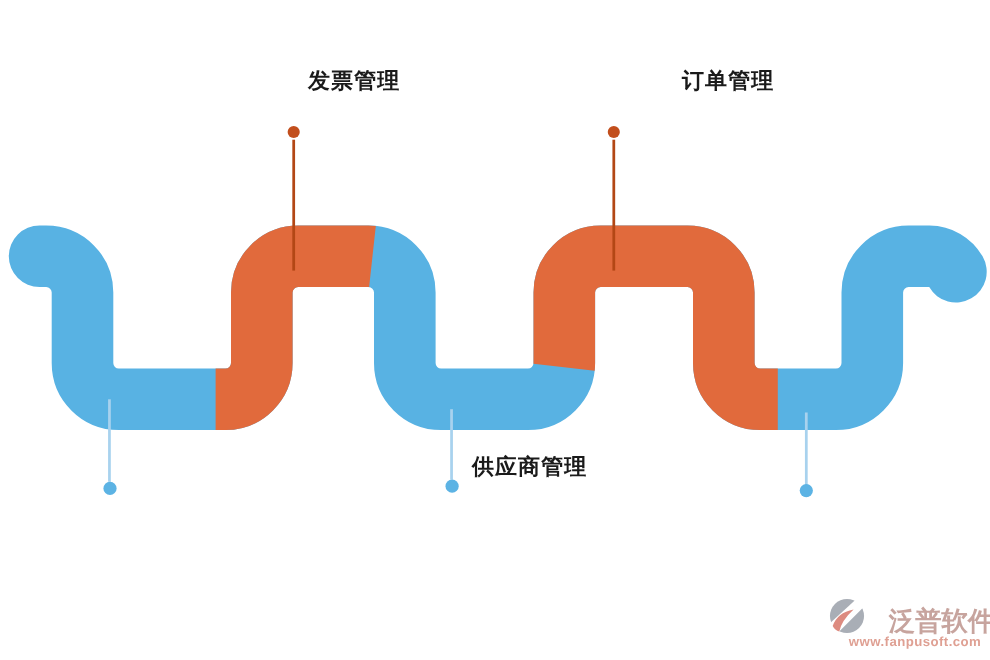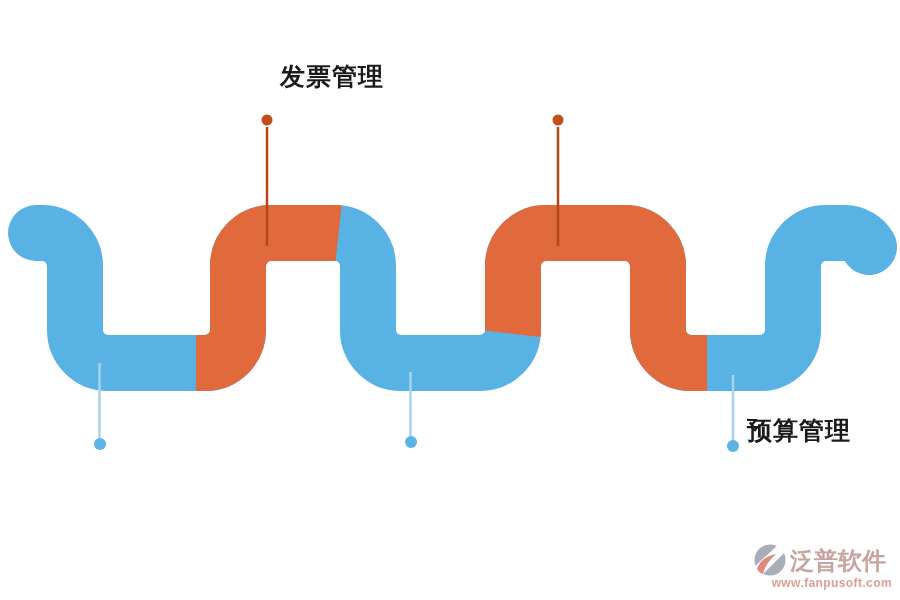--- a/index.html
+++ b/index.html
@@ -3,32 +3,32 @@
 <meta charset="utf-8">
 <style>
   html,body{margin:0;padding:0;background:#ffffff;}
   #canvas{
     position:relative;width:900px;height:600px;overflow:hidden;background:#ffffff;
     font-family:"Liberation Sans","DejaVu Sans",sans-serif;
   }
   #wave-svg{position:absolute;left:0;top:0;}
   .callout-label{
     position:absolute;
-    font-size:25px;font-weight:700;color:#1a1a1a;
+    font-size:20px;font-weight:700;color:#1a1a1a;
     letter-spacing:1px;white-space:nowrap;line-height:1.1;
   }
   #label-invoice{left:280px;top:63px;}
   #label-order{left:620px;top:63px;}
   #label-procurement{left:116px;top:417px;}
   #label-supplier{left:429px;top:414px;}
   #label-budget{left:747px;top:417px;}
   #watermark{
     position:absolute;right:8px;bottom:12px;width:140px;height:44px;
   }
-  #brand-row{display:flex;align-items:center;}
+  #brand-row{display:flex;align-items:flex-end;gap:18px;}
   #brand-icon{flex:0 0 auto;margin-right:2px;}
   #brand-name{
     font-size:24px;font-weight:700;color:#c7a49e;letter-spacing:0px;
     line-height:1.05;white-space:nowrap;
   }
   #brand-url{
     font-size:12px;font-weight:700;color:#dfa093;letter-spacing:0.4px;
     margin-top:-2px;margin-left:8px;white-space:nowrap;text-align:right;
   }
 </style>
@@ -66,24 +66,25 @@
 
     <line x1="410.5" y1="372" x2="410.5" y2="436" stroke-width="2.5" stroke="#A8D2EE"></line>
     <circle cx="411" cy="442" r="6" fill="#5CB3E4"></circle>
 
     <line x1="733" y1="375" x2="733" y2="441" stroke-width="2.5" stroke="#A8D2EE"></line>
     <circle cx="733" cy="446" r="6" fill="#5CB3E4"></circle>
   </svg>
 
   <div id="label-invoice" class="callout-label">发票管理</div>
 
+  <div id="label-order" class="callout-label">订单管理</div>
 
 
+  <div id="label-supplier" class="callout-label">供应商管理</div>
 
-  <div id="label-budget" class="callout-label">预算管理</div>
 
   <div id="watermark">
     <div id="brand-row">
       <svg id="brand-icon" width="36" height="34" viewBox="0 0 36 34">
         <circle cx="18" cy="16" r="15.5" fill="#A9AEB6"></circle>
         <path d="M 1 24 L 27 0 L 35 6 L 10 31 Z" fill="#ffffff"></path>
         <path d="M 5 25 Q 9 13 24 10 Q 13 20 11 30 Q 7 29 5 25 Z" fill="#DD8B80"></path>
       </svg>
       <div id="brand-name">泛普软件</div>
     </div>

